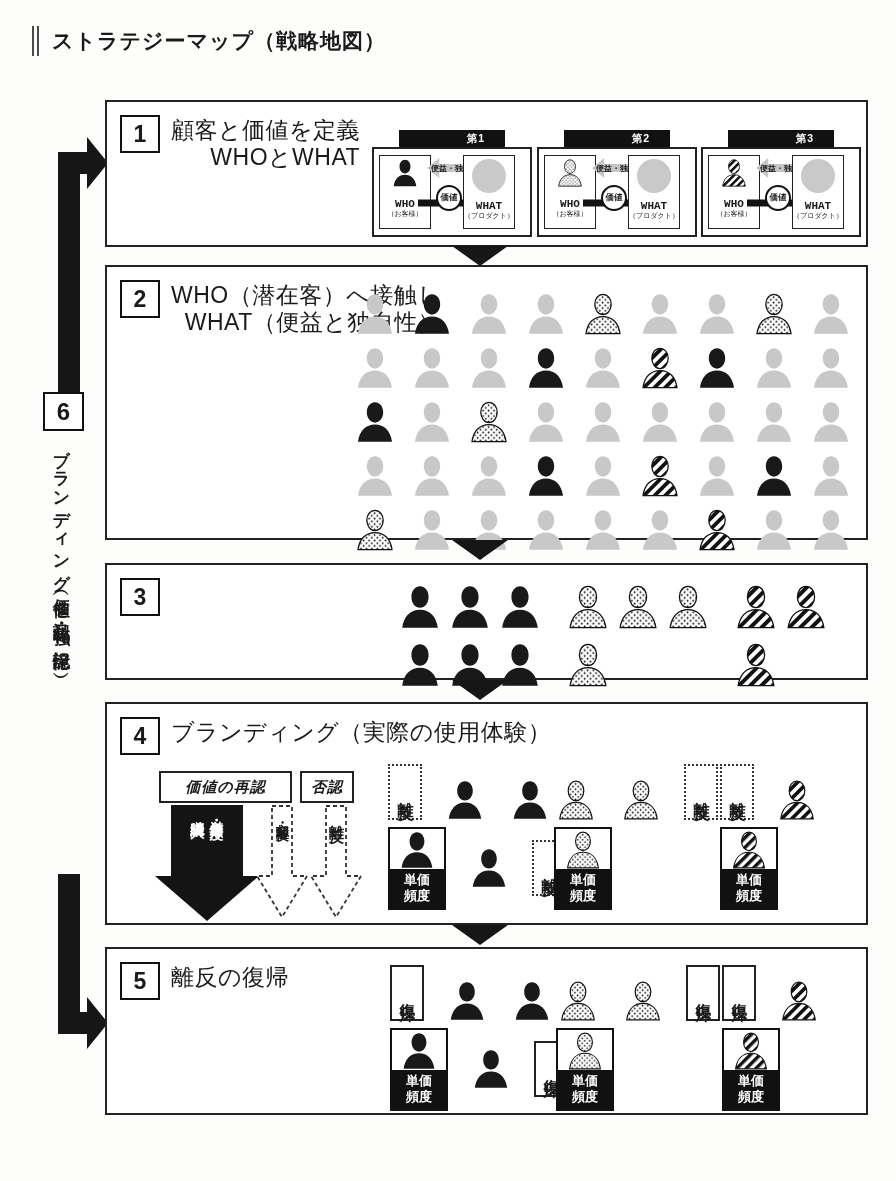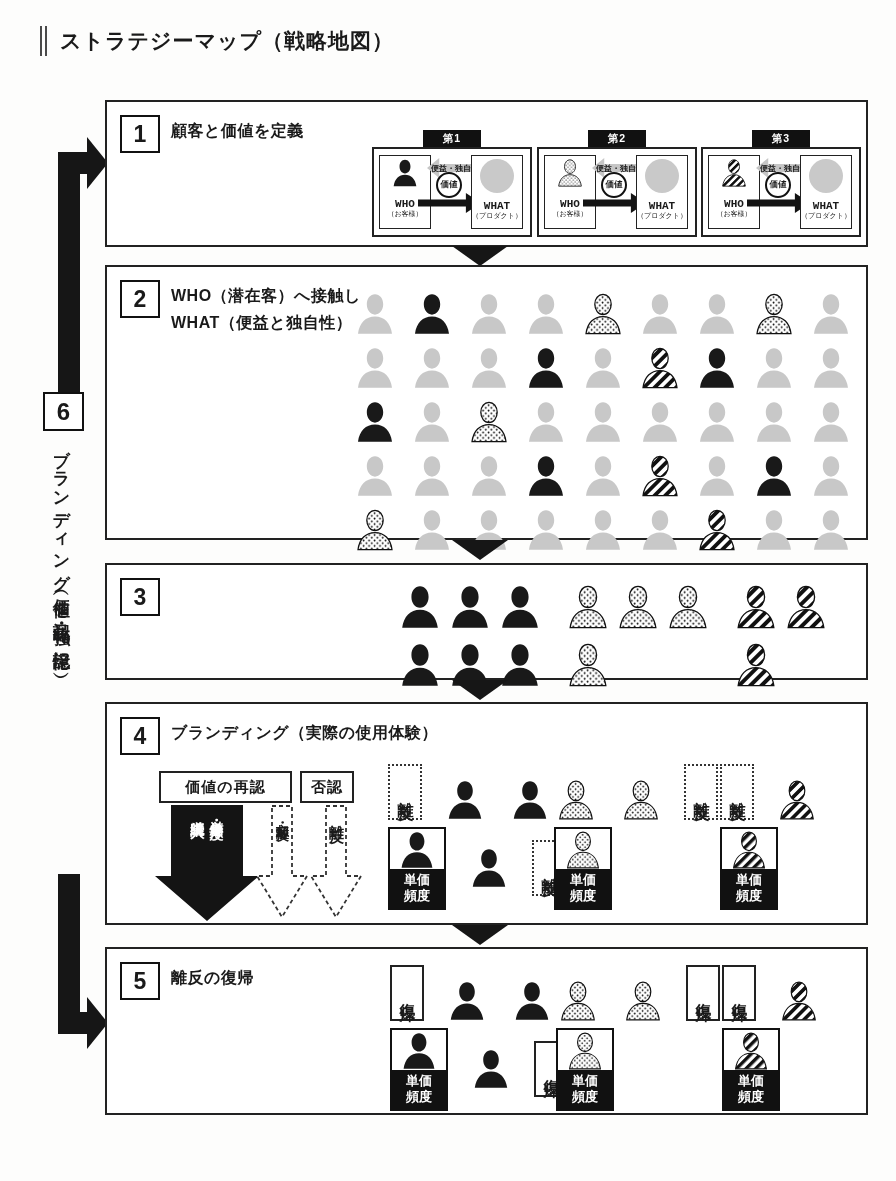--- a/index.html
+++ b/index.html
@@ -1,33 +1,33 @@
 <!DOCTYPE html>
 <html><head>
 <meta charset="utf-8">
 <style>
   html,body{margin:0;padding:0;background:#e8e8e8;}
   .page{position:relative;width:896px;height:1181px;background:#fdfdfc;overflow:hidden;
         font-family:"Liberation Sans","DejaVu Sans",sans-serif;color:#1a1a1a;}
 
   
-  .hdr{position:absolute;top:26px;left:40px;display:flex;align-items:center;}
+  .hdr{position:absolute;top:26px;left:32px;display:flex;align-items:center;}
   .tmark{width:3px;height:30px;border-left:2px solid #4a4a4a;border-right:2px solid #4a4a4a;margin-right:13px;}
   .hdr h1{margin:0;font-size:21px;font-weight:bold;letter-spacing:1px;}
 
   
   .box{position:absolute;left:105px;width:763px;border:2px solid #222;background:#fff;box-sizing:border-box;}
   #box1{top:100px;height:147px}
   #box2{top:265px;height:275px}
   #box3{top:563px;height:117px}
   #box4{top:702px;height:223px}
   #box5{top:947px;height:168px}
   .badge{position:absolute;left:13px;top:13px;width:36px;height:34px;border:2.5px solid #111;background:#fff;
          font-size:23px;font-weight:bold;display:flex;align-items:center;justify-content:center;}
-  .btitle{position:absolute;left:64px;top:15px;font-size:16px;font-weight:bold;line-height:27px;letter-spacing:.5px;}
+  .btitle{position:absolute;left:64px;top:15px;font-size:23px;font-weight:normal;line-height:27px;letter-spacing:.5px;text-align:right;}
 
   
   .flow-tri{position:absolute;left:452px;width:0;height:0;
             border-left:28px solid transparent;border-right:28px solid transparent;border-top:20px solid #161616;}
 
   
   .rail-vbar{position:absolute;left:58px;width:22px;background:#161616;}
   #rv1{top:152px;height:240px}
   #rv2{top:874px;height:140px}
   .rail-hbar{position:absolute;left:58px;width:30px;height:22px;background:#161616;}
@@ -45,50 +45,50 @@
   
   .person use{stroke:none;}
   .person.black use{fill:#191919;}
   .person.gray use{fill:#c8c8c8;}
   .person.dot use{fill:url(#pat-dots);stroke:#111;stroke-width:3px;}
   .person.stripe use{fill:url(#pat-stripes);stroke:#111;stroke-width:3px;}
 
   
   .seg{position:absolute;top:28px;width:160px;}
   .seg-tab{width:58px;height:17px;margin:0 auto;background:#111;color:#fff;font-size:10.5px;font-weight:bold;
-           display:flex;align-items:center;justify-content:center;letter-spacing:1px;}
+           display:flex;align-items:center;justify-content:center;letter-spacing:1px;padding-left:48px;}
   .seg-body{position:relative;height:90px;border:2px solid #222;background:#fff;box-sizing:border-box;}
   .mini{position:absolute;top:6px;width:52px;height:74px;border:1.5px solid #222;text-align:center;background:#fff;box-sizing:border-box;}
   .mini.who{left:5px}
-  .mini.what{right:7px}
+  .mini.what{right:15px}
   .mini .person{margin-top:3px}
   .m1{font-size:11px;font-weight:bold;line-height:10px;margin-top:8px;font-family:Liberation Mono, monospace;}
   .m2{font-size:7px;line-height:9px;white-space:nowrap;}
   .w-circle{width:34px;height:34px;border-radius:50%;background:#c9c9c9;margin:3px auto 0;}
   .b-arrow{position:absolute;left:53px;top:9px;width:51px;height:20px;background:#c6c6c6;
            clip-path:polygon(0 50%,24% 0,24% 30%,100% 30%,100% 70%,24% 70%,24% 100%);}
   .b-label{position:absolute;left:49px;top:14px;width:64px;text-align:center;font-size:8px;font-weight:bold;}
   .v-arrow{position:absolute;left:44px;top:44px;width:63px;height:20px;background:#131313;
            clip-path:polygon(0 32%,76% 32%,76% 0,100% 50%,76% 100%,76% 68%,0 68%);}
-  .v-circle{position:absolute;left:62px;top:23px;width:22px;height:22px;border:2px solid #111;border-radius:50%;
+  .v-circle{position:absolute;left:62px;top:36px;width:22px;height:22px;border:2px solid #111;border-radius:50%;
             background:#fff;font-size:8.5px;font-weight:bold;display:flex;align-items:center;justify-content:center;}
 
   
   #who-grid{position:absolute;left:246px;top:14px;display:grid;grid-template-columns:repeat(9,57px);grid-auto-rows:54px;}
   .cell{display:flex;align-items:flex-end;}
 
   
   #g3{position:absolute;left:290px;top:16px;}
   .pgroup{position:absolute;top:0;}
   .prow{display:flex;gap:4px;align-items:flex-end;height:48px;}
   .prow + .prow{margin-top:10px;}
 
   
   .judge{position:absolute;top:67px;height:32px;border:2px solid #222;background:#fff;box-sizing:border-box;
-         display:flex;align-items:center;justify-content:center;font-size:15px;font-weight:bold;letter-spacing:1px;}
+         display:flex;align-items:center;justify-content:center;font-size:15px;font-weight:bold;letter-spacing:1px;font-style:italic;}
   #reaffirm{left:52px;width:133px;}
   #deny{left:193px;width:54px;}
   .keep-arrow{position:absolute;left:48px;top:101px;width:104px;height:116px;}
   .keep-arrow svg,.dot-arrow svg{position:absolute;inset:0;}
   .keep-text{position:absolute;left:0;right:0;top:5px;height:86px;display:flex;justify-content:center;color:#fff;}
   .keep-text span{writing-mode:vertical-rl;white-space:pre-line;font-size:14px;font-weight:bold;line-height:19px;letter-spacing:1px;}
   .dot-arrow{position:absolute;width:54px;height:114px;}
   #da1{left:148px;top:101px}
   #da2{left:202px;top:101px}
   .dot-text{position:absolute;left:0;right:0;top:8px;height:74px;display:flex;justify-content:center;}
@@ -143,20 +143,21 @@
   <div class="rail-badge">6</div>
   <div class="rail-label">ブランディング（価値を記号化・強い記憶に）</div>
   <div class="rail-vbar" id="rv2"></div>
   <div class="rail-hbar" id="rh2"></div>
   <div class="rail-head" id="rhead2"></div>
 
   <section class="box" id="box1">
     <div class="badge">1</div>
     <div class="btitle">
       <div>顧客と価値を定義</div>
+      <div>WHOとWHAT</div>
     </div>
     <div id="segments">
         <div class="seg" style="left:265px">
         <div class="seg-tab">第1</div>
         <div class="seg-body">
           <div class="mini who">
             <svg class="person black" width="30" height="28" viewBox="0 0 100 100">
                 <use href="#person-shape"></use>
               </svg>
             <div class="m1">WHO</div>

